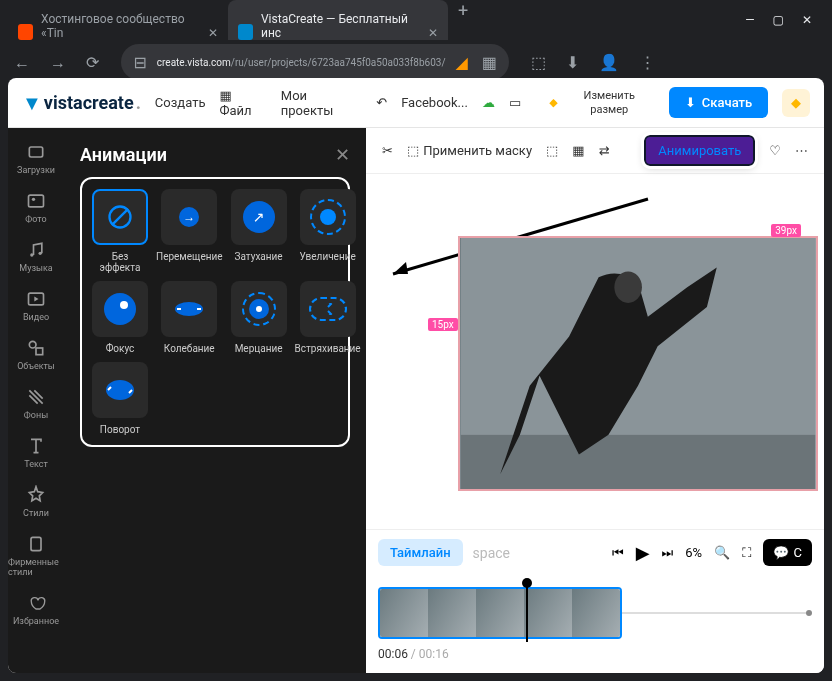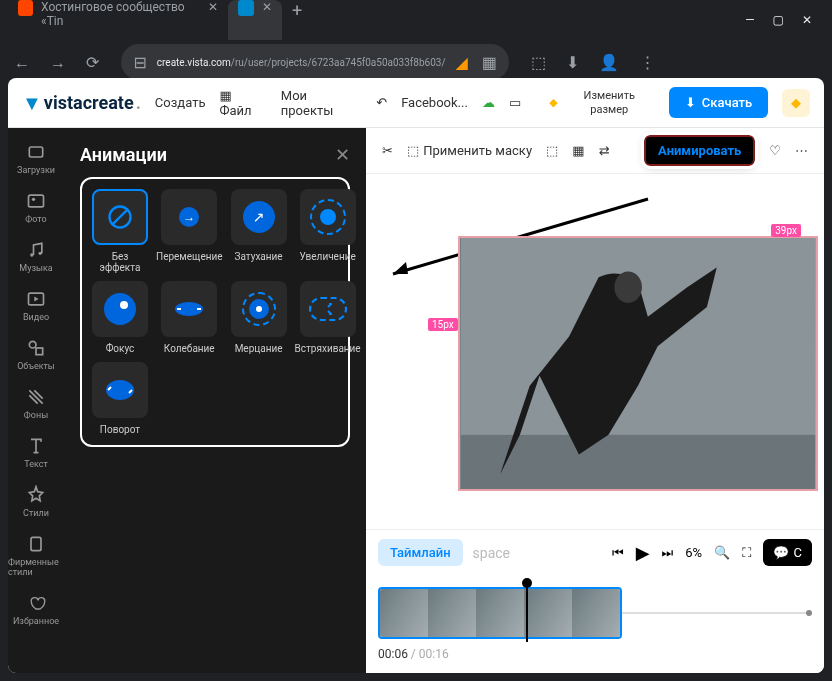--- a/index.html
+++ b/index.html
@@ -1,19 +1,19 @@
 <!DOCTYPE html>
 <html><head>
 <meta charset="utf-8">
 <style>
 *{margin:0;padding:0;box-sizing:border-box;font-family:-apple-system,BlinkMacSystemFont,"Segoe UI",Roboto,sans-serif}
 body{width:832px;height:681px;background:#202124;overflow:hidden;position:relative}
 .titlebar{height:40px;background:#202124;display:flex;align-items:center;padding:0 8px}
 .tabs{display:flex;height:100%;flex:1}
-.tab{display:flex;align-items:flex-start;padding:0 10px;gap:8px;font-size:12px;color:#9aa0a6;border-radius:8px 8px 0 0;max-width:220px}
+.tab{display:flex;align-items:flex-end;padding:0 10px;gap:8px;font-size:12px;color:#9aa0a6;border-radius:8px 8px 0 0;max-width:220px}
 .tab.active{background:#35363a;color:#e8eaed}
 .tab-icon{width:16px;height:16px;border-radius:3px}
 .tab-close{color:#9aa0a6;cursor:pointer;font-size:12px}
 .newtab{color:#9aa0a6;padding:0 10px;font-size:18px}
 .winctrl{display:flex;gap:18px;color:#e8eaed;padding:0 12px}
 .winctrl span{font-size:12px}
 .addrbar{height:36px;background:#35363a;display:flex;align-items:center;padding:0 12px;gap:10px;margin:0 8px;border-radius:18px}
 .navrow{height:44px;display:flex;align-items:center;padding:0 8px;gap:8px}
 .navbtn{color:#9aa0a6;font-size:16px;padding:4px 6px}
 .url{flex:1;color:#e8eaed;font-size:10px}
@@ -39,21 +39,21 @@
 .panel-close{color:#888;font-size:18px;cursor:pointer}
 .anim-box{border:2px solid #fff;border-radius:12px;padding:10px}
 .anim-grid{display:grid;grid-template-columns:repeat(4,1fr);gap:8px}
 .anim-item{display:flex;flex-direction:column;align-items:center;gap:6px;cursor:pointer}
 .anim-icon{width:56px;height:56px;background:#2a2a2a;border-radius:8px;display:flex;align-items:center;justify-content:center;border:2px solid transparent}
 .anim-item.selected .anim-icon{border-color:#0088ff}
 .anim-label{font-size:10px;color:#ccc;text-align:center}
 .canvas-area{flex:1;background:#fff;display:flex;flex-direction:column;position:relative}
 .canvas-toolbar{height:46px;display:flex;align-items:center;padding:0 16px;gap:14px;font-size:13px;border-bottom:1px solid #eee}
 .tb-item{cursor:pointer;color:#333;display:flex;align-items:center;gap:4px}
-.animate-btn{background:#000000;color:#0088ff;padding:6px 12px;border-radius:6px;font-weight:700;border:2px solid #7f1d1d;box-shadow:0 0 0 2px #fff}
+.animate-btn{background:#4c1d95;color:#0088ff;padding:6px 12px;border-radius:6px;font-weight:400;border:2px solid #0f172a;box-shadow:0 0 0 2px #fff}
 .canvas{flex:1;position:relative;overflow:hidden}
 .frame{position:absolute;left:92px;top:62px;width:360px;height:255px;border:2px solid #e8a0a8;background:linear-gradient(120deg,#6b7a7f 0%,#8a9499 50%,#a5aeb2 100%)}
 .px-badge{position:absolute;background:#ff4da6;color:#fff;font-size:10px;padding:1px 4px;border-radius:2px}
 .arrow{position:absolute;top:20px;left:12px;width:280px;height:100px;pointer-events:none}
 .bottombar{height:46px;display:flex;align-items:center;padding:0 12px;gap:10px;border-top:1px solid #eee;font-size:13px}
 .pages-btn{border:1px solid #ddd;padding:6px 10px;border-radius:6px}
 .timeline-btn{background:#d6ecff;color:#0088ff;padding:6px 12px;border-radius:6px;font-weight:500}
 .play-controls{display:flex;gap:12px;margin-left:auto;align-items:center}
 .comment-btn{background:#000;color:#fff;padding:6px 10px;border-radius:6px;display:flex;align-items:center;gap:4px;font-size:13px}
 .timeline{padding:12px;display:flex;flex-direction:column;gap:8px}
@@ -75,20 +75,21 @@
 
 <div class="titlebar">
   <div class="tabs">
     <div class="tab">
       <div class="tab-icon" style="background:#ff4500"></div>
       <span>Хостинговое сообщество «Tin</span>
       <span class="tab-close">✕</span>
     </div>
     <div class="tab active">
       <div class="tab-icon" style="background:#0088cc"></div>
+      <span>VistaCreate — Бесплатный инс</span>
       <span class="tab-close">✕</span>
     </div>
     <span class="newtab">+</span>
   </div>
   <div class="winctrl">
     <span>—</span>
     <span>▢</span>
     <span>✕</span>
   </div>
 </div>

